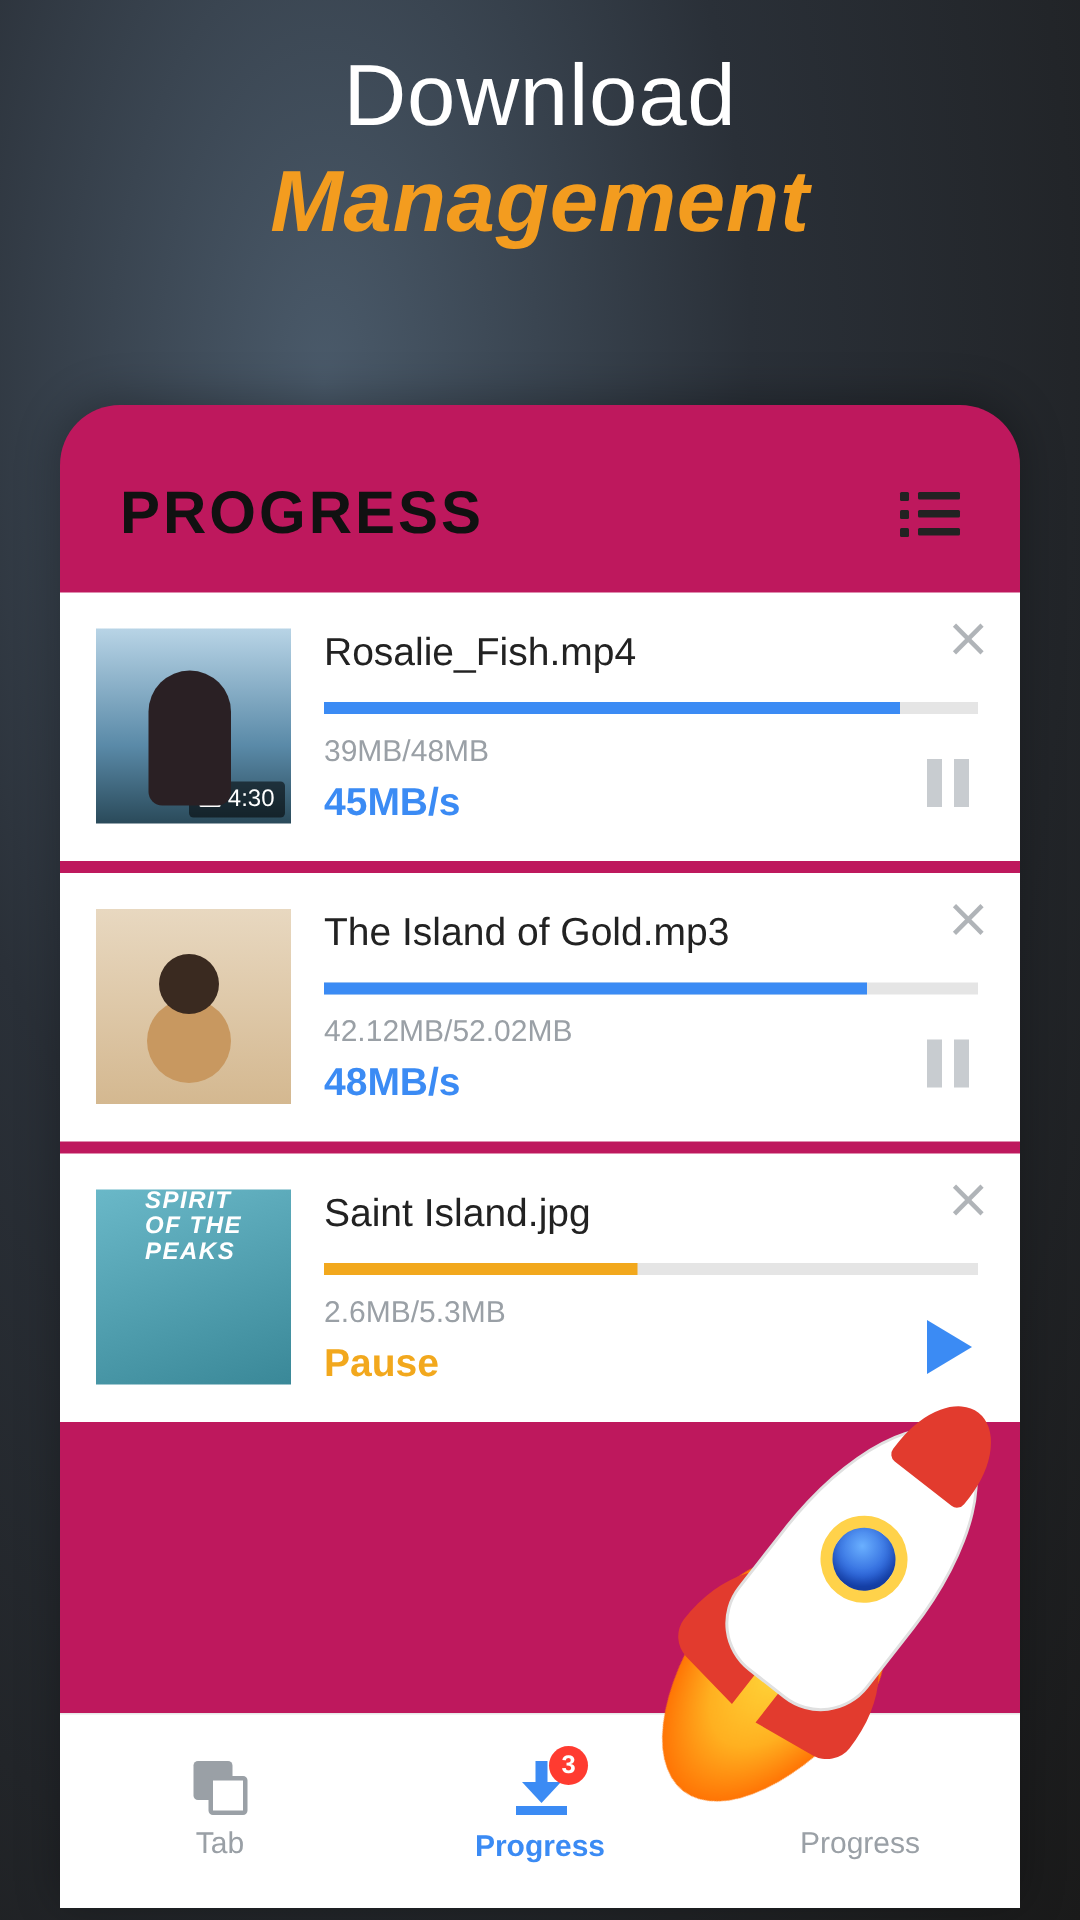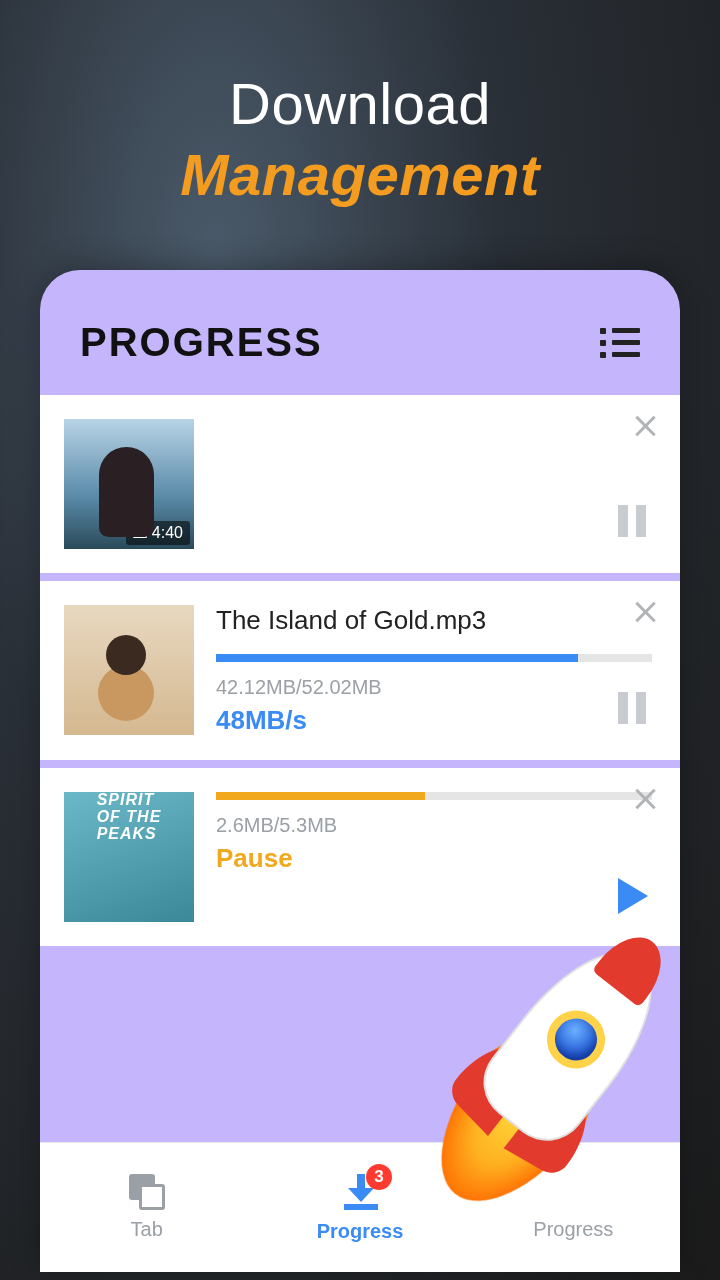--- a/index.html
+++ b/index.html
@@ -3,34 +3,34 @@
 <meta charset="utf-8">
 <style>
   * { box-sizing: border-box; margin: 0; padding: 0; }
   html, body { width: 720px; height: 1280px; overflow: hidden; font-family: -apple-system, Helvetica, Arial, sans-serif; }
   body {
     background: radial-gradient(ellipse at 30% 20%, #4a5a6a 0%, #2a3038 40%, #1a1a1a 100%);
     position: relative;
   }
   .hero {
     text-align: center;
-    padding-top: 70px;
+    padding-top: 30px;
     padding-bottom: 40px;
   }
   .hero-line1 { color: #ffffff; font-size: 58px; font-weight: 400; letter-spacing: 0.5px; }
   .hero-line2 { color: #f39c1f; font-size: 58px; font-weight: 600; letter-spacing: 0.5px; margin-top: 4px; font-style: italic; }
 
   .phone {
     position: absolute;
     left: 50%;
     transform: translateX(-50%);
     top: 270px;
     width: 640px;
     height: 1002px;
-    background: #c4b5fd;
+    background: #be185d;
     border-radius: 40px 40px 0 0;
     box-shadow: 0 -4px 30px rgba(0,0,0,0.3);
     overflow: hidden;
   }
 
   .ph-header {
     display: flex;
     align-items: center;
     justify-content: space-between;
     padding: 50px 40px 30px 40px;
@@ -209,22 +209,30 @@
         </div>
     </div>
   </div>
 
   <div class="dl-list">
 
     <div class="dl-item">
       <div class="thumb thumb1">
         <div class="thumb-badge">
           <span class="vcam"></span>
-          <span>4:40</span>
-        </div>
+          <span>4:30</span>
+        </div>
+      </div>
+      <div class="dl-body">
+        <div class="dl-name">Rosalie_Fish.mp4</div>
+        <div class="prog-track">
+          <div class="prog-fill fill-blue" style="width:88%"></div>
+        </div>
+        <div class="dl-meta">39MB/48MB</div>
+        <div class="dl-speed speed-blue">45MB/s</div>
       </div>
       <div class="dl-close"></div>
       <div class="dl-action">
         <div class="pause-icon">
             <span></span>
             <span></span>
           </div>
       </div>
     </div>
 
@@ -245,20 +253,21 @@
             <span></span>
           </div>
       </div>
     </div>
 
     <div class="dl-item">
       <div class="thumb thumb3">
         <div class="thumb3-text">SPIRIT<br>OF&nbsp;THE<br>PEAKS</div>
       </div>
       <div class="dl-body">
+        <div class="dl-name">Saint Island.jpg</div>
         <div class="prog-track">
           <div class="prog-fill fill-orange" style="width:48%"></div>
         </div>
         <div class="dl-meta">2.6MB/5.3MB</div>
         <div class="dl-speed speed-orange">Pause</div>
       </div>
       <div class="dl-close"></div>
       <div class="dl-action">
         <div class="play-icon"></div>
       </div>

